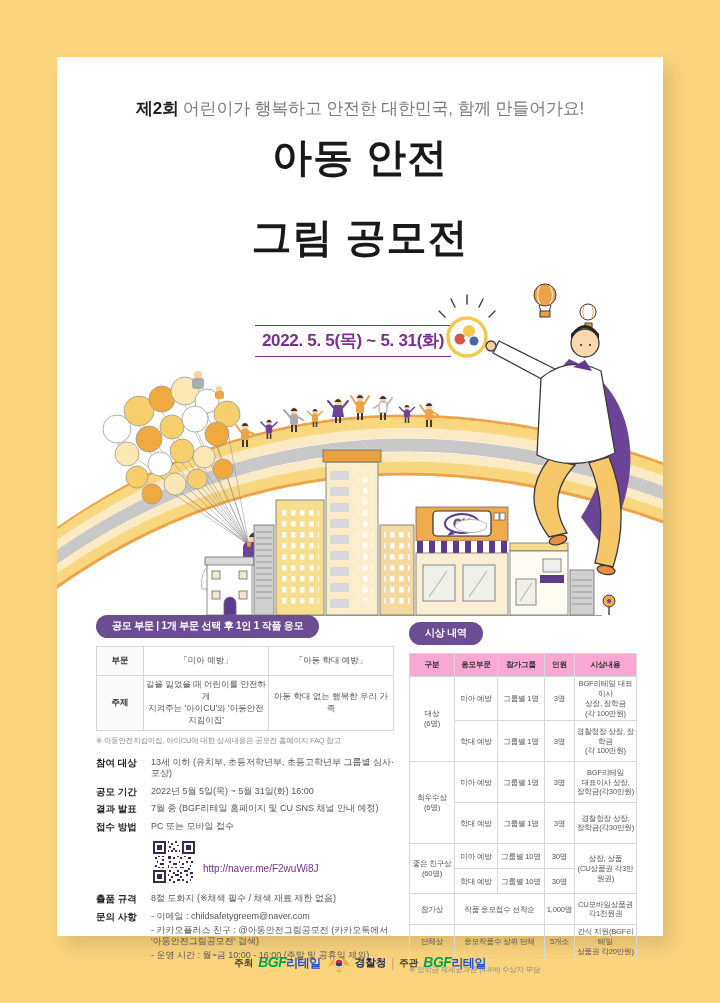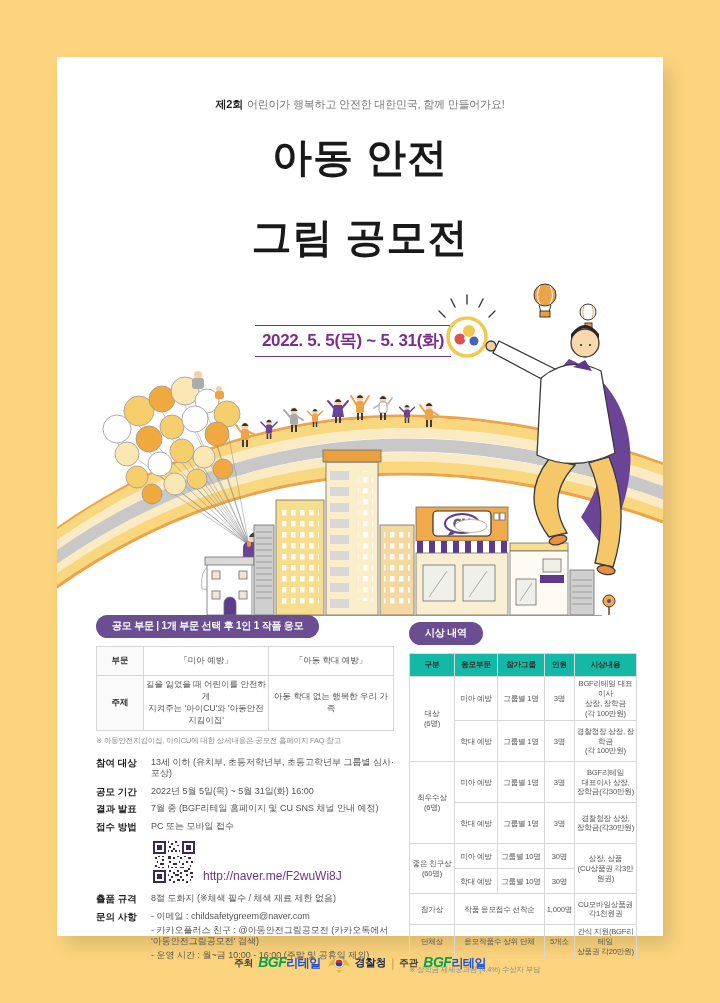--- a/index.html
+++ b/index.html
@@ -1,21 +1,21 @@
 <!DOCTYPE html>
 <html><head>
 <meta charset="utf-8">
 <style>
   html,body{margin:0;padding:0;}
   body{width:720px;height:1003px;font-family:"Liberation Sans","DejaVu Sans",sans-serif;}
   .stage{position:relative;width:720px;height:1003px;background:#FCD47D;overflow:hidden;}
   .poster{position:absolute;left:57px;top:57px;width:606px;height:879px;background:#ffffff;
           box-shadow:8px 10px 16px rgba(0,0,0,.12);}
   
-  .tagline{position:absolute;top:40px;left:0;width:100%;text-align:center;font-size:11px;color:#7a7a7a;letter-spacing:-.2px;}
+  .tagline{position:absolute;top:40px;left:0;width:100%;text-align:center;font-size:17px;color:#7a7a7a;letter-spacing:-.2px;}
   .tagline .pre{font-weight:bold;color:#222;margin-right:4px;}
   
   .title{position:absolute;top:60px;left:0;width:100%;text-align:center;font-weight:bold;color:#191919;
          font-size:40px;line-height:80px;letter-spacing:1px;margin:0;}
   
   .date-block{position:absolute;top:268px;left:296px;transform:translateX(-50%);width:196px;text-align:center;}
   .date-block .rule{border-top:1.5px solid #7b2e8f;}
   .date-text{font-size:17px;font-weight:bold;color:#7b2e8f;padding:3px 0 4px;letter-spacing:-.3px;}
   
   .illu{position:absolute;left:0;top:222px;width:606px;height:338px;}
@@ -31,26 +31,26 @@
   .cat-table tr:first-child td{height:22px;}
   .cat-table tr:last-child td{height:34px;}
   .pre{white-space:pre-line;}
   .footnote{font-size:7.5px;color:#8e8e8e;margin-top:5px;letter-spacing:-.2px;}
   
   .info{margin-top:11px;font-size:9px;color:#555;}
   .info-row{display:flex;margin-bottom:6px;line-height:1.25;}
   .info-row .lab{flex:0 0 55px;font-weight:bold;color:#232323;font-size:9.5px;}
   .qr-row{display:flex;align-items:flex-end;margin:2px 0 8px 55px;}
   .qr-box{width:46px;height:46px;}
-  .qr-url{font-size:12px;color:#7b2e8f;margin-left:6px;margin-bottom:2px;}
+  .qr-url{font-size:10px;color:#7b2e8f;margin-left:6px;margin-bottom:11px;}
   .contact-lines div{margin-bottom:2px;line-height:1.3;}
   
   .award-table{margin-top:8px;font-size:7.6px;color:#555;text-align:center;table-layout:fixed;}
   .award-table th,.award-table td{border:1px solid #d7d7d7;padding:2px 1px;line-height:1.3;letter-spacing:-.2px;}
-  .award-table th{font-weight:bold;color:#2f2f2f;height:18px;background:#14b8a6;}
+  .award-table th{font-weight:bold;color:#2f2f2f;height:18px;background:#f9a8d4;}
   .award-table .c0{width:42px;} .award-table .c1{width:40px;} .award-table .c2{width:44px;}
   .award-table .c3{width:27px;} .award-table .c4{width:auto;}
   .r-big td{height:36px;} .r-mid td{height:20px;} .r-low td{height:26px;}
   
   .footer{position:absolute;left:0;top:952px;width:720px;display:flex;justify-content:center;align-items:center;gap:5px;}
   .f-label{font-size:9.5px;font-weight:bold;color:#3a3a3a;}
   .bgf{font-style:italic;font-weight:bold;font-size:14px;color:#00A44F;letter-spacing:-.5px;}
   .bgf .tail{font-style:normal;font-size:12px;color:#1d4ed8;letter-spacing:-.5px;}
   .police{display:flex;align-items:center;gap:3px;}
   .police-name{font-size:10.5px;font-weight:bold;color:#17264f;}

